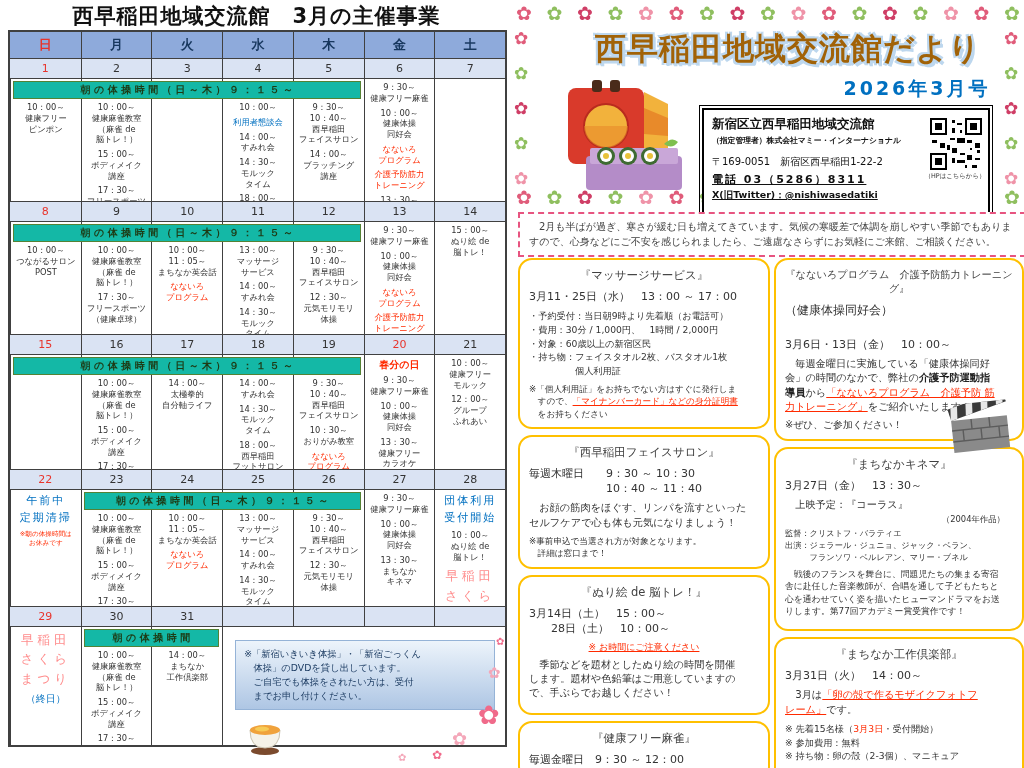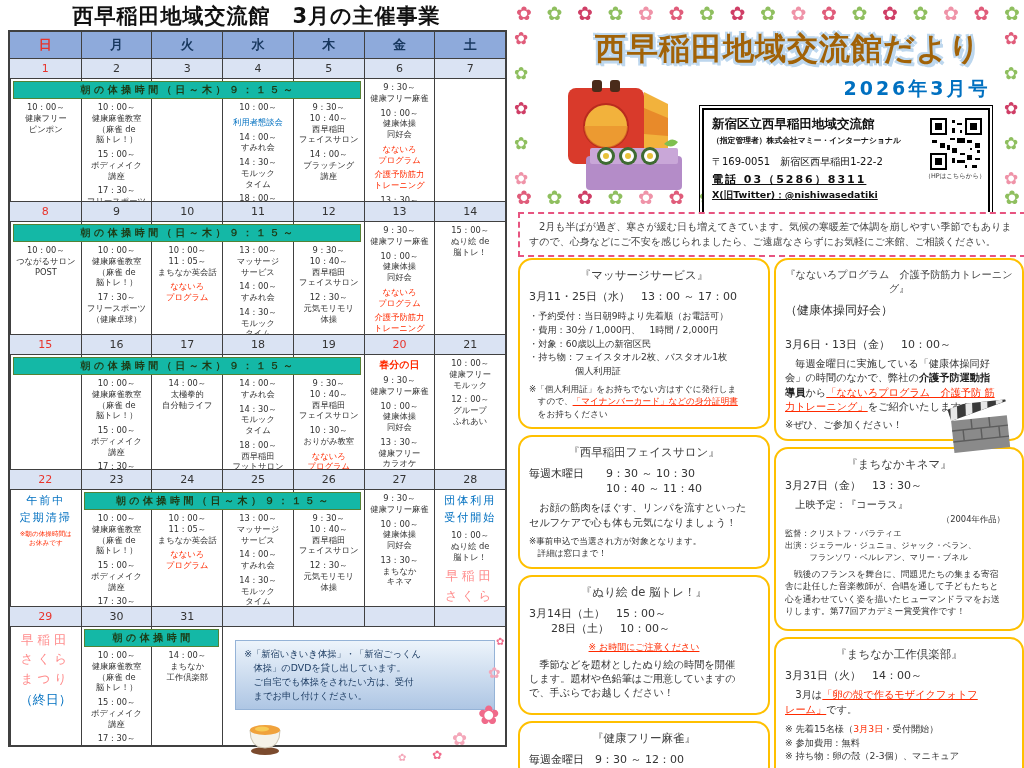--- a/index.html
+++ b/index.html
@@ -22,21 +22,21 @@
   .ccell{padding:3px 1px;text-align:center;overflow:hidden;}
   .ccell.pad{padding-top:23px;}
   .gbar{position:absolute;top:2px;height:16px;background:#14b8a6;border:1px solid #548235;
     border-radius:0;display:flex;align-items:center;justify-content:center;
     font-size:10px;font-weight:bold;color:#1d3b15;z-index:2;white-space:nowrap;}
   .en{font-size:8.3px;line-height:1.3;margin-bottom:4px;white-space:pre-line;color:#333;}
   .en.r{color:#FF2A00;}
   .en.rb{color:#FF2A00;font-size:10px;font-weight:bold;}
   .en.b{color:#0070C0;}
   .en.bb{color:#0070C0;font-size:11px;letter-spacing:2px;line-height:1.5;}
-  .en.bs{color:#0070C0;font-size:13px;}
+  .en.bs{color:#0070C0;font-size:10px;}
   .en.rs{color:#FF2A00;font-size:6.6px;}
   .en.pp{color:#FF8B8B;font-size:12.5px;letter-spacing:4px;line-height:1.55;}
   .notecell{grid-column:4/8;position:relative;border-left:1px solid #404040;}
   .dvdbox{margin:13px 10px 0 12px;background:linear-gradient(#EDF4FB,#AEC6E4);
     border:1px solid #95B3D7;padding:6px 8px;font-size:9.3px;line-height:1.5;
     color:#17375E;white-space:pre-line;text-align:left;}
   .fl{display:inline-block;}
   .sakura{position:absolute;color:#F06A8A;}
   
   .pageR{position:absolute;left:512px;top:0;width:512px;height:768px;}

